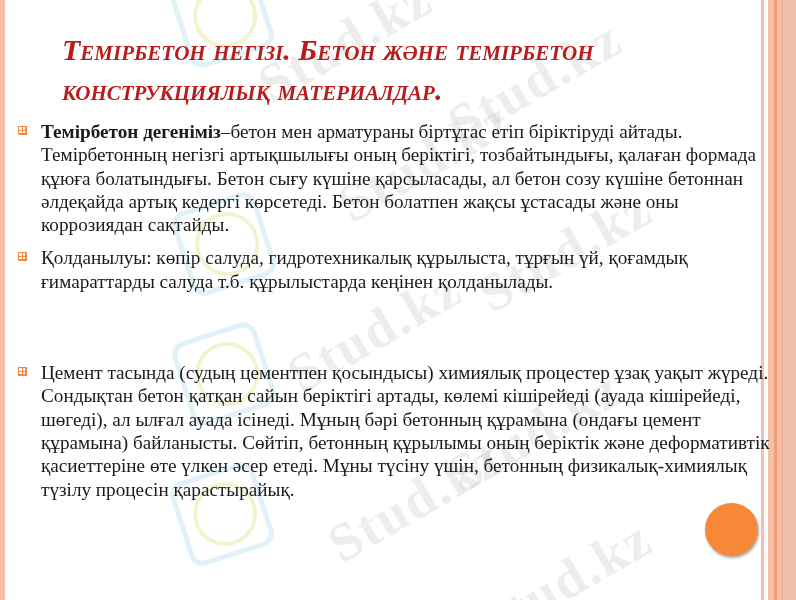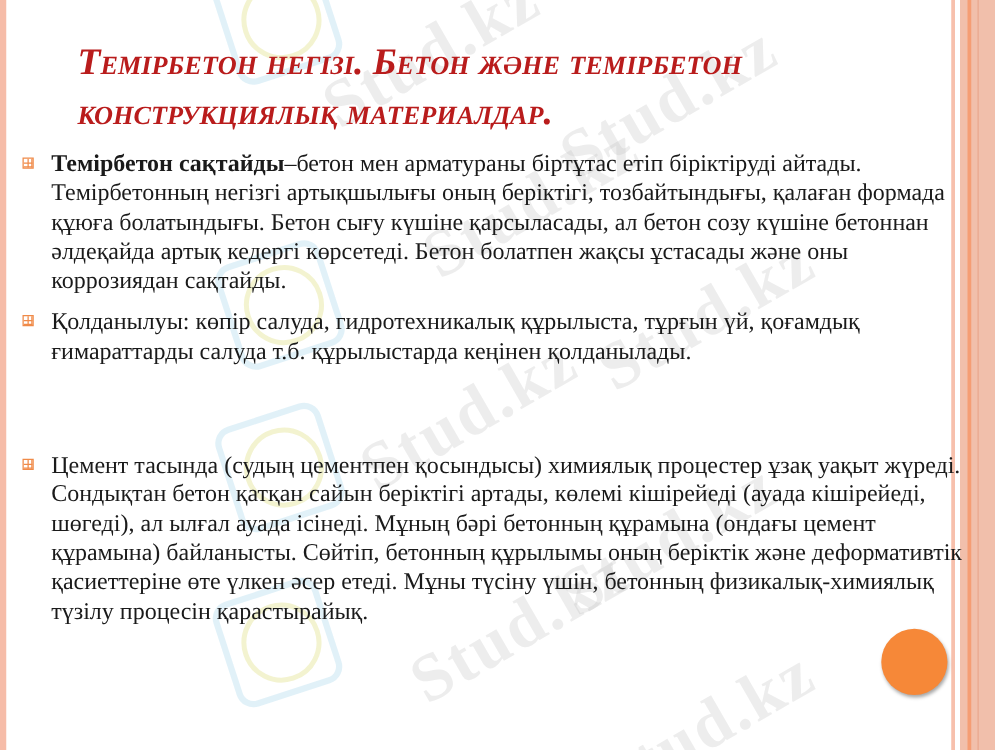--- a/index.html
+++ b/index.html
@@ -97,21 +97,21 @@
 <div class="watermark" style="left:280px; top:300px;">Stud.kz</div>
 <div class="watermark" style="left:440px; top:400px;">Stud.kz</div>
 <div class="watermark" style="left:320px; top:470px;">Stud.kz</div>
 <div class="watermark" style="left:470px; top:550px;">Stud.kz</div>
 
 <h1 class="title">Темірбетон негізі. Бетон және темірбетон конструкциялық материалдар.</h1>
 
 <div class="content">
   <div class="item">
     <span class="bullet"></span>
-    <p><b>Темірбетон сақтайды</b><span>–бетон мен арматураны біртұтас етіп біріктіруді айтады. Темірбетонның негізгі артықшылығы оның беріктігі, тозбайтындығы, қалаған формада құюға болатындығы. Бетон сығу күшіне қарсыласады, ал бетон созу күшіне бетоннан әлдеқайда артық кедергі көрсетеді. Бетон болатпен жақсы ұстасады және оны коррозиядан сақтайды.</span></p>
+    <p><b>Темірбетон дегеніміз</b><span>–бетон мен арматураны біртұтас етіп біріктіруді айтады. Темірбетонның негізгі артықшылығы оның беріктігі, тозбайтындығы, қалаған формада құюға болатындығы. Бетон сығу күшіне қарсыласады, ал бетон созу күшіне бетоннан әлдеқайда артық кедергі көрсетеді. Бетон болатпен жақсы ұстасады және оны коррозиядан сақтайды.</span></p>
   </div>
   <div class="gap1"></div>
   <div class="item">
     <span class="bullet"></span>
     <p>Қолданылуы: көпір салуда, гидротехникалық құрылыста, тұрғын үй, қоғамдық ғимараттарды салуда т.б. құрылыстарда кеңінен қолданылады.</p>
   </div>
   <div class="gap2"></div>
   <div class="gap2"></div>
   <div class="item">
     <span class="bullet"></span>

